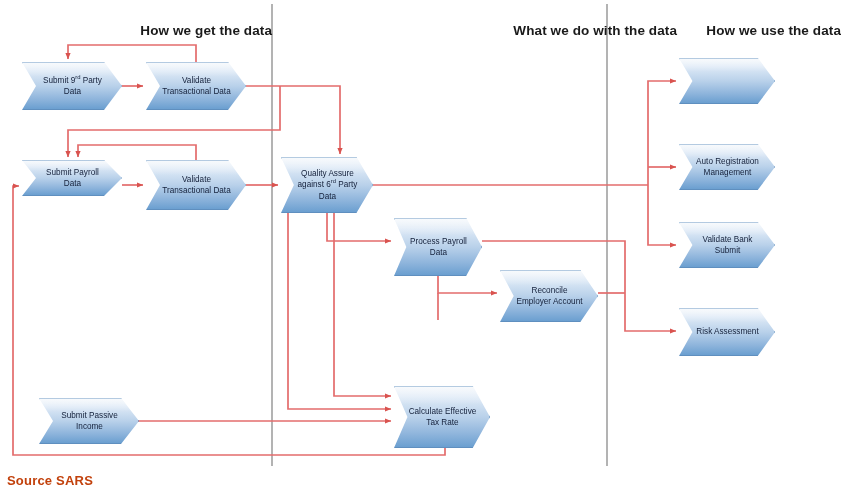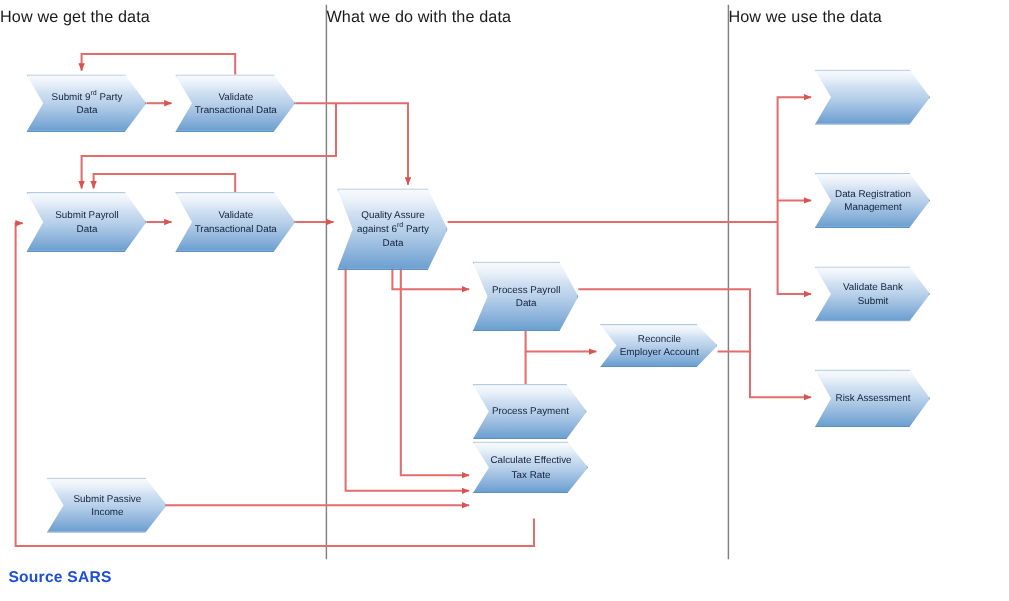--- a/index.html
+++ b/index.html
@@ -20,25 +20,26 @@
   #flow-svg {
     position: absolute;
     left: 0;
     top: 0;
     width: 841px;
     height: 501px;
   }
   .swim-title {
     position: absolute;
     font-size: 13.5px;
-    font-weight: normal;
+    font-weight: bold;
     color: #1a1a1a;
-    text-align: left;
+    text-align: right;
     letter-spacing: 0.1px;
     white-space: nowrap;
+    margin-top: 17px;
   }
   .chevron {
     position: absolute;
     display: flex;
     align-items: center;
     justify-content: center;
     text-align: center;
     font-size: 8.2px;
     line-height: 1.38;
     color: #14203a;
@@ -67,21 +68,21 @@
     position: relative;
     z-index: 2;
     width: 100%;
   }
   .source-note {
     position: absolute;
     left: 7px;
     top: 473px;
     font-size: 13px;
     font-weight: bold;
-    color: #1d4ed8;
+    color: #c2410c;
     letter-spacing: 0.2px;
   }
   sup {
     font-size: 0.72em;
     vertical-align: super;
     line-height: 0;
   }
 </style>
 </head>
 <body>
@@ -161,77 +162,72 @@
     <div class="chev-outline"></div>
     <div class="chev-label"><span>Submit 9</span><sup>rd</sup><span> Party</span><br><span>Data</span></div>
   </div>
 
   <div class="chevron" style="left:146px; top:62px; width:100px; height:48px;">
     <div class="chev-bg"></div>
     <div class="chev-outline"></div>
     <div class="chev-label"><span>Validate</span><br><span>Transactional Data</span></div>
   </div>
 
-  <div class="chevron" style="left:22px; top:160px; width:100px; height:50px;">
+  <div class="chevron" style="left:22px; top:160px; width:100px; height:36px;">
     <div class="chev-bg"></div>
     <div class="chev-outline"></div>
     <div class="chev-label"><span>Submit Payroll</span><br><span>Data</span></div>
   </div>
 
   <div class="chevron" style="left:146px; top:160px; width:100px; height:50px;">
     <div class="chev-bg"></div>
     <div class="chev-outline"></div>
     <div class="chev-label"><span>Validate</span><br><span>Transactional Data</span></div>
   </div>
 
   <div class="chevron" style="left:39px; top:398px; width:100px; height:46px;">
     <div class="chev-bg"></div>
     <div class="chev-outline"></div>
     <div class="chev-label"><span>Submit Passive</span><br><span>Income</span></div>
   </div>
 
-  <div class="chevron" style="left:281px; top:157px; width:92px; height:68px;">
+  <div class="chevron" style="left:281px; top:157px; width:92px; height:56px;">
     <div class="chev-bg"></div>
     <div class="chev-outline"></div>
     <div class="chev-label"><span>Quality Assure</span><br><span>against 6</span><sup>rd</sup><span> Party</span><br><span>Data</span></div>
   </div>
 
   <div class="chevron" style="left:394px; top:218px; width:88px; height:58px;">
     <div class="chev-bg"></div>
     <div class="chev-outline"></div>
     <div class="chev-label"><span>Process Payroll</span><br><span>Data</span></div>
   </div>
 
-  <div class="chevron" style="left:500px; top:270px; width:98px; height:36px;">
+  <div class="chevron" style="left:500px; top:270px; width:98px; height:52px;">
     <div class="chev-bg"></div>
     <div class="chev-outline"></div>
     <div class="chev-label"><span>Reconcile</span><br><span>Employer Account</span></div>
   </div>
 
-  <div class="chevron" style="left:394px; top:320px; width:95px; height:46px;">
-    <div class="chev-bg"></div>
-    <div class="chev-outline"></div>
-    <div class="chev-label">Process Payment</div>
-  </div>
-
-  <div class="chevron" style="left:394px; top:368px; width:96px; height:43px;">
+
+  <div class="chevron" style="left:394px; top:386px; width:96px; height:62px;">
     <div class="chev-bg"></div>
     <div class="chev-outline"></div>
     <div class="chev-label"><span>Calculate Effective</span><br><span>Tax Rate</span></div>
   </div>
 
   <div class="chevron" style="left:679px; top:58px; width:96px; height:46px;">
     <div class="chev-bg"></div>
     <div class="chev-outline"></div>
   </div>
 
   <div class="chevron" style="left:679px; top:144px; width:96px; height:46px;">
     <div class="chev-bg"></div>
     <div class="chev-outline"></div>
-    <div class="chev-label"><span>Data Registration</span><br><span>Management</span></div>
+    <div class="chev-label"><span>Auto Registration</span><br><span>Management</span></div>
   </div>
 
   <div class="chevron" style="left:679px; top:222px; width:96px; height:46px;align-items:center;">
     <div class="chev-bg"></div>
     <div class="chev-outline"></div>
     <div class="chev-label"><span>Validate Bank</span><br><span>Submit</span></div>
   </div>
 
   <div class="chevron" style="left:679px; top:308px; width:96px; height:48px;">
     <div class="chev-bg"></div>

